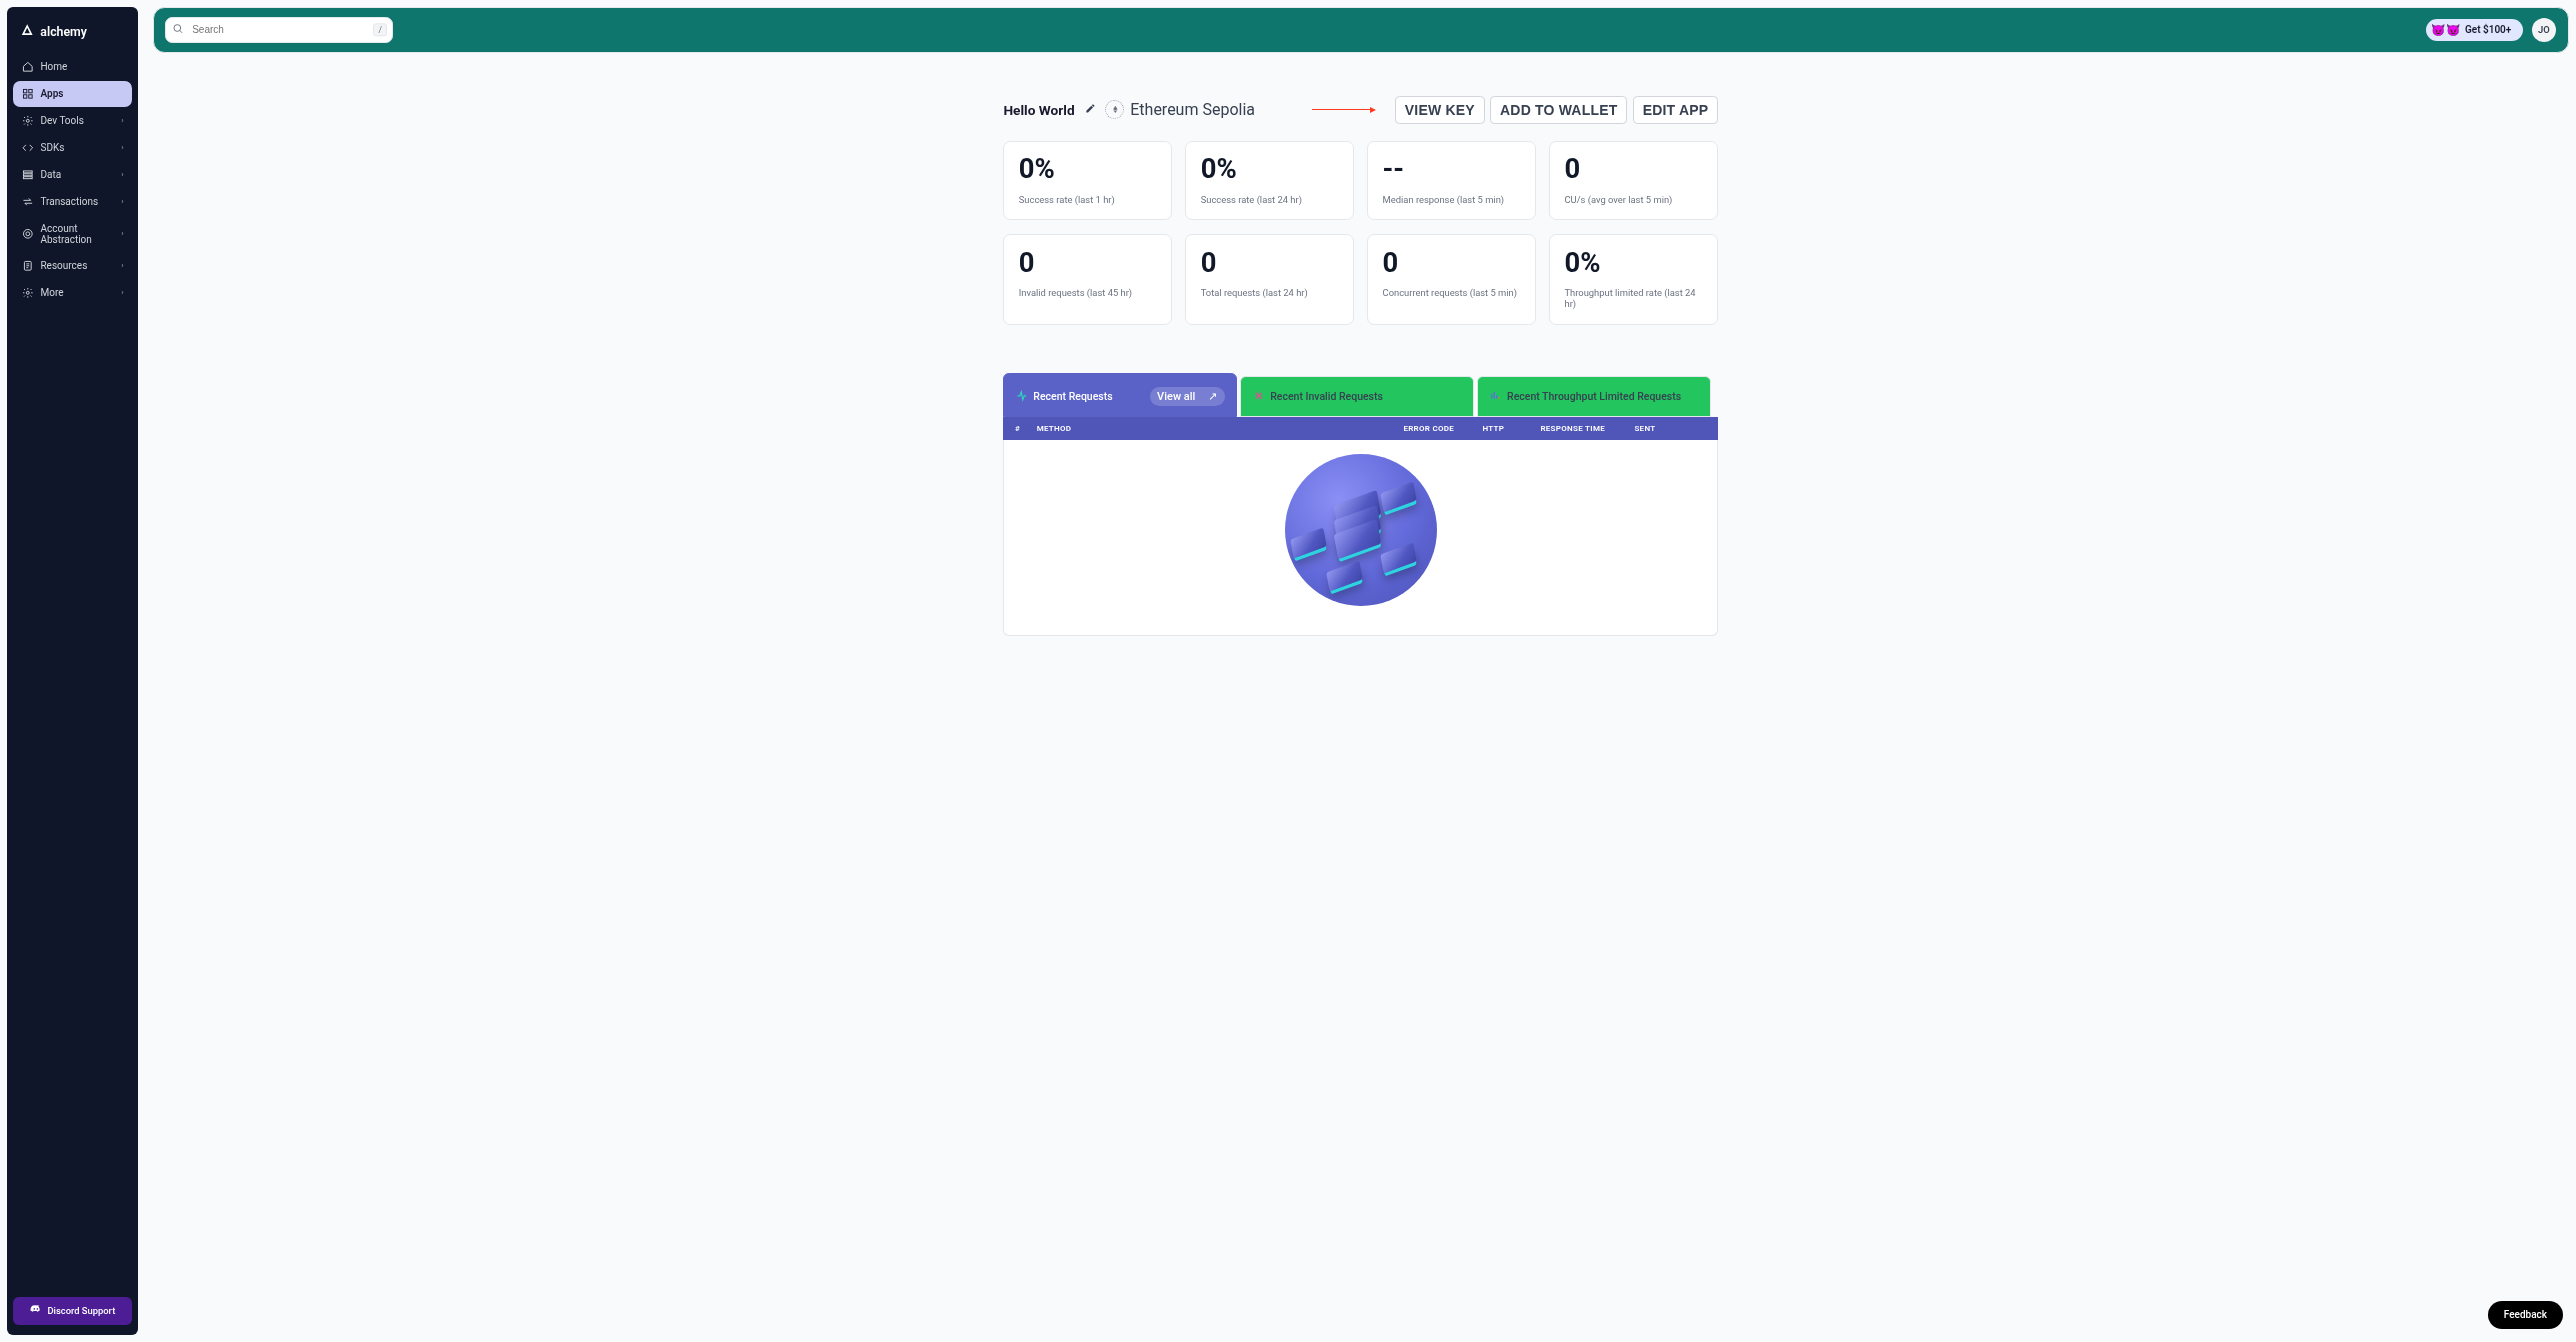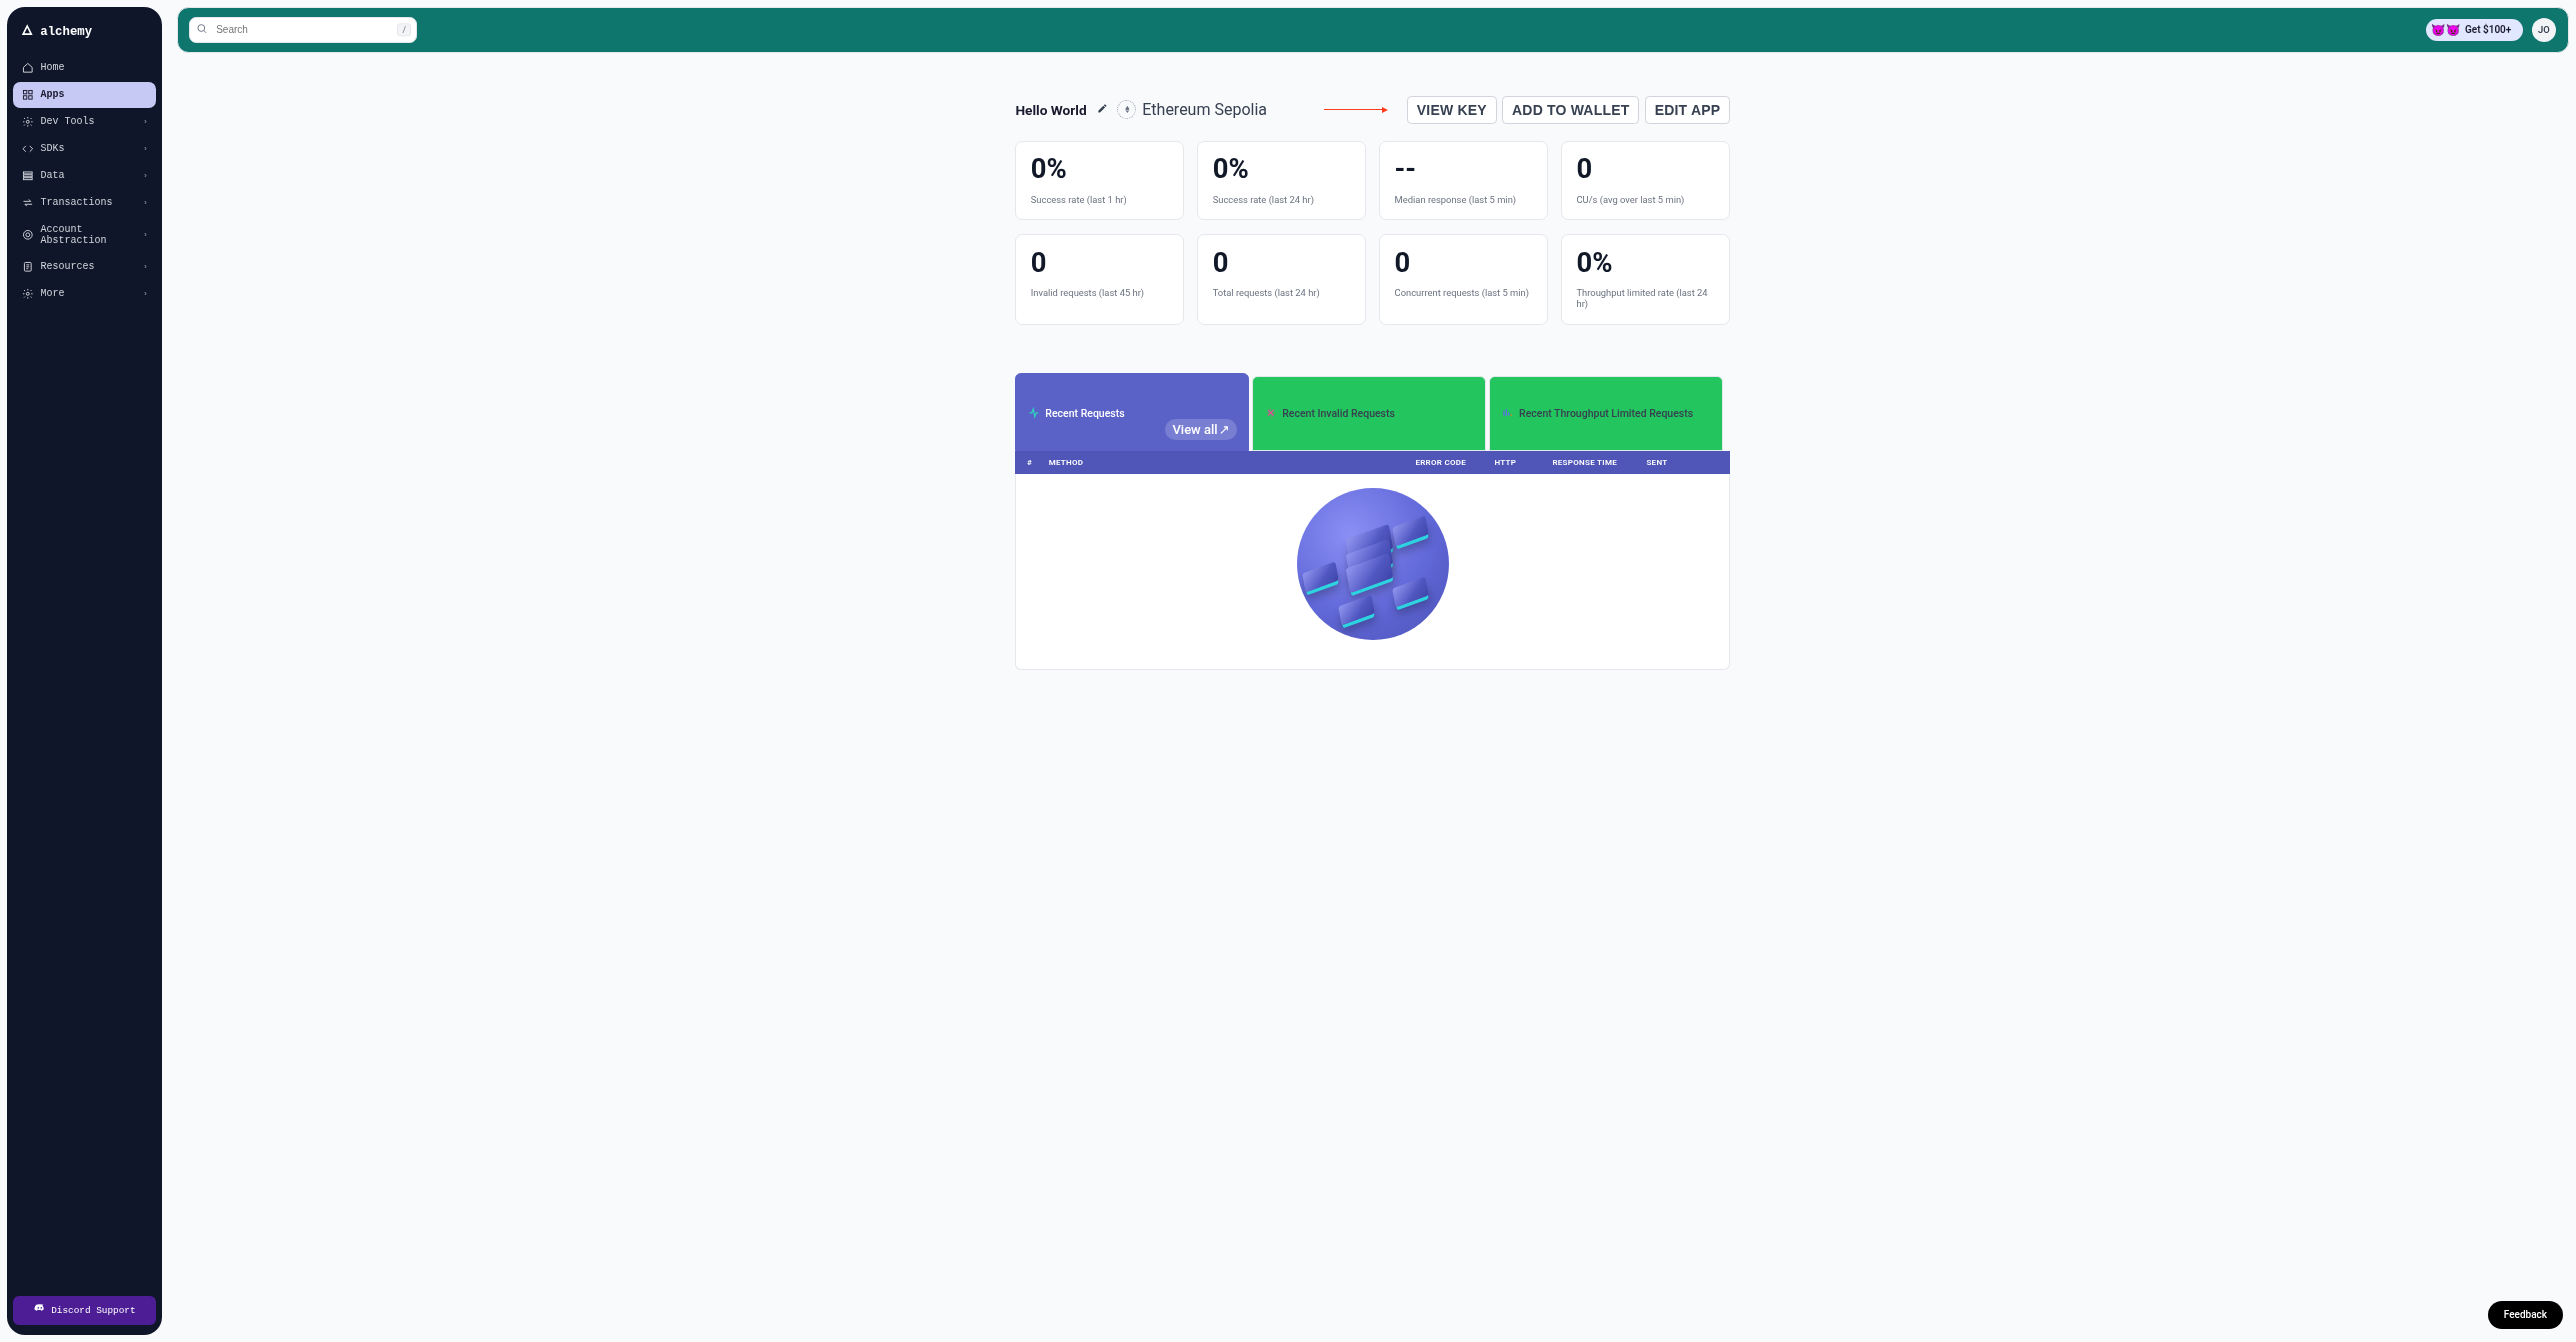--- a/index.html
+++ b/index.html
@@ -6,30 +6,29 @@
   body {
     font-family: -apple-system, BlinkMacSystemFont, "Segoe UI", Roboto, sans-serif;
     background: #f9fafc;
     color: #1a1a2e;
     overflow-x: hidden;
   }
   .app { display: flex; min-height: 100vh; padding: 7.2px; gap: 14.4px; }
 
   
   .sidebar {
-    width: 155px;
+    width: 131px;
     background: #0f1629;
-    border-radius: 18px;
+    border-radius: 6px;
     padding: 16px 5.8px 10px 5.8px;
     display: flex;
     flex-direction: column;
     color: #fff;
     flex-shrink: 0;
     position: relative;
-    font-family: Liberation Mono, monospace;
   }
   .logo { display: flex; align-items: center; gap: 5.8px; padding: 0 7.2px 13px 7.2px; font-weight: 600; font-size: 12.3px; }
   .logo svg { width: 14.4px; height: 14.4px; }
   .nav { display: flex; flex-direction: column; gap: 1px; }
   .nav-item {
     display: flex; align-items: center; gap: 7.2px;
     padding: 7.2px 8.7px; border-radius: 7.2px;
     font-size: 10px; color: #d1d5db; cursor: pointer;
     position: relative;
   }
@@ -127,21 +126,21 @@
   }
   .tab:last-child { margin-right:7px; }
   .tab.active {
     background:#5b62c7; color:#fff; border-color:#5b62c7;
     border-bottom-left-radius:0; border-bottom-right-radius:0;
     margin-top:-2.9px; padding-top:13px;
   }
   .tab .tab-icon { width:11.6px; height:11.6px; display:flex; align-items:center; justify-content:center; }
   .tab .view-all {
     margin-left:auto; background:rgba(255,255,255,.18); border-radius:721px;
-    padding:2.9px 7.2px; font-size:13px; display:flex; align-items:center; gap:1px;margin-top:32px;
+    padding:2.9px 7.2px; font-size:11px; display:flex; align-items:center; gap:13px;
   }
 
   
   .table-head {
     background:#4f56b8; color:#fff; display:flex;
     padding:7.2px 11.6px; font-size:8px; font-weight:600; letter-spacing:0.3px;
     border-bottom-left-radius:0; border-bottom-right-radius:0;
   }
   .th { text-transform:uppercase; }
   .th-idx { width:21.7px; }

